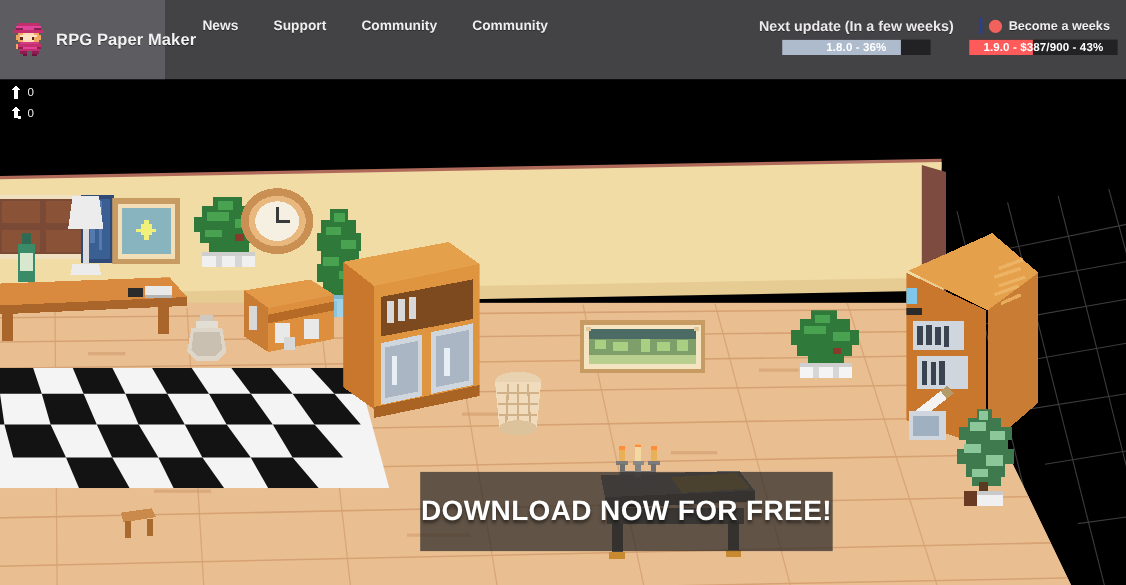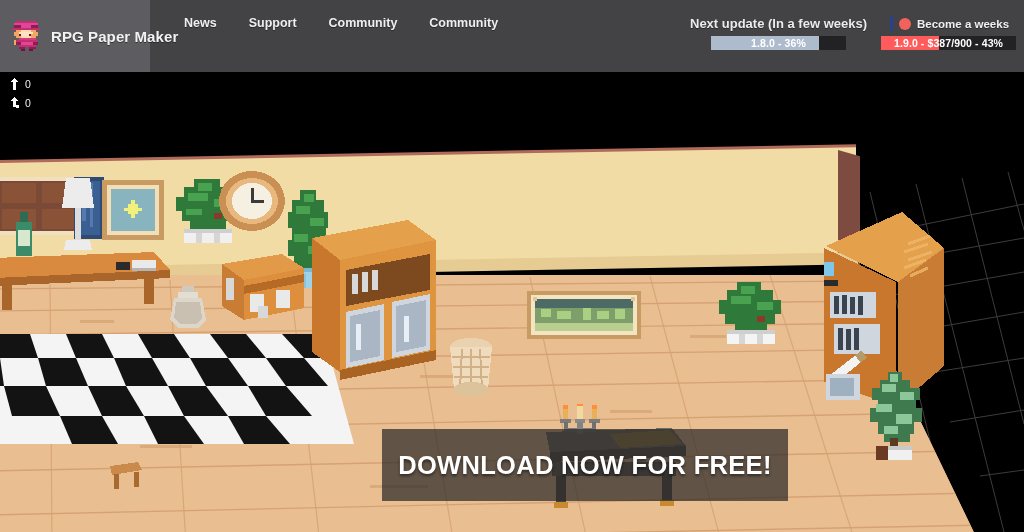--- a/index.html
+++ b/index.html
@@ -199,21 +199,21 @@
   .checker svg { width: 100%; height: 100%; display:block; }
 
   
   .prop { position: absolute; image-rendering: pixelated; }
   .prop svg { display:block; image-rendering: pixelated; }
 
   
   .banner {
     position: absolute;
     left: 382px; top: 357px;
-    width: 406px; height: 72px;
+    width: 375px; height: 72px;
     background: rgba(44,42,40,.72);
     display: flex; align-items: center; justify-content: center;
     cursor: pointer;
     z-index: 20;
   }
   .banner-text {
     color: #ffffff;
     font-size: 25.5px;
     font-weight: bold;
     letter-spacing: .3px;

